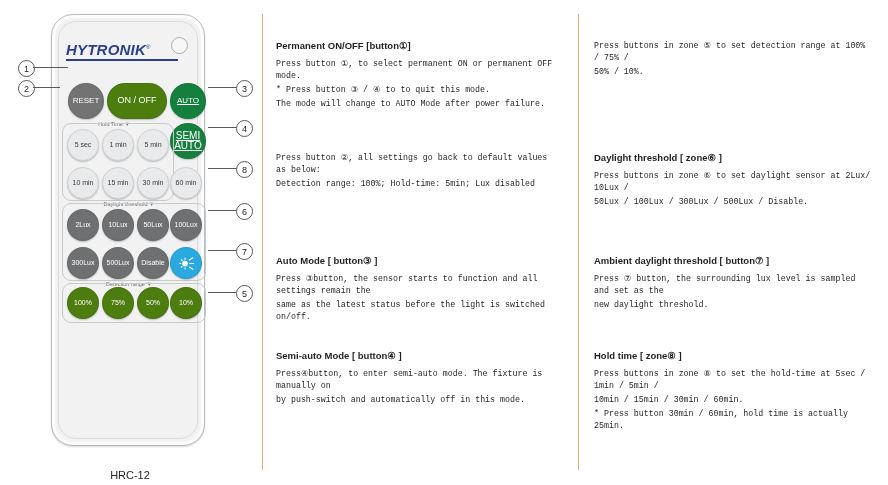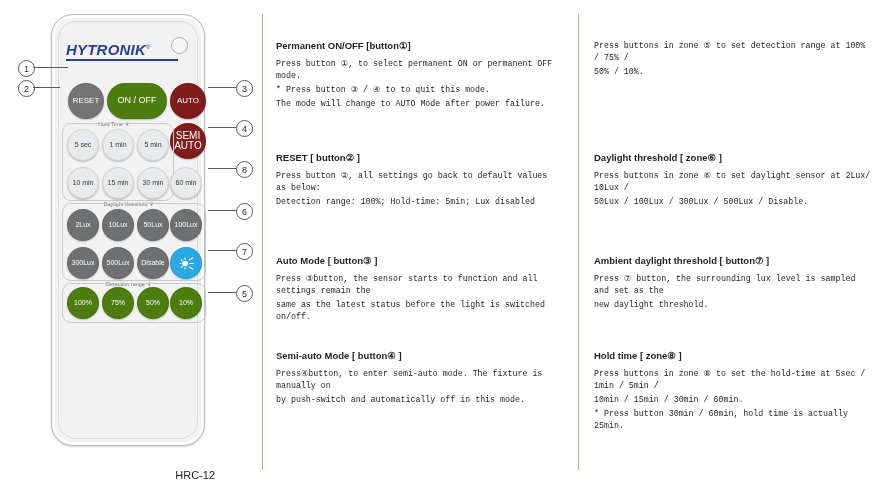--- a/index.html
+++ b/index.html
@@ -41,21 +41,21 @@
 
   .btn{
     position:absolute;border-radius:50%;
     display:flex;align-items:center;justify-content:center;
     font-size:7.5px;text-align:center;line-height:1.05;
     color:#fff;border:1px solid rgba(0,0,0,.08);
     box-shadow:0 1px 1.5px rgba(0,0,0,.22);
     user-select:none;
   }
   .btn.sm{width:30px;height:30px;font-size:7px;}
-  .btn.grey{background:#7f1d1d;color:#fff;}
+  .btn.grey{background:#15803d;color:#fff;text-decoration:underline;}
   .btn.grey2{background:#6e7072;}
   .btn.white{background:#e9eaeb;color:#3a3a3a;border:1px solid #cfd1d3;}
   .btn.orange{background:#4d7c0f;}
   .btn.green{background:#737373;}
   .btn.blue{background:#2aa9e0;}
 
   .btn-reset{left:16px;top:68px;width:34px;height:34px;font-size:8px;}
   .btn-onoff{left:55px;top:68px;width:58px;height:34px;border-radius:18px;font-size:9px;}
   .btn-auto{left:118px;top:68px;width:34px;height:34px;font-size:8px;}
   .btn-semi{left:118px;top:108px;width:34px;height:34px;font-size:10px;}
@@ -68,21 +68,21 @@
   .c1{left:15px;} .c2{left:50px;} .c3{left:85px;} .c4{left:118px;}
 
   .zonebox{
     position:absolute;border:1px solid #c7c9cb;border-radius:9px;background:transparent;
   }
   .zone-hold{left:10px;top:108px;width:110px;height:76px;}
   .zone-day{left:10px;top:188px;width:142px;height:76px;}
   .zone-det{left:10px;top:268px;width:142px;height:38px;}
 
   .model{
-    position:absolute;left:0;top:455px;width:170px;text-align:right;
+    position:absolute;left:0;top:455px;width:170px;text-align:center;
     font-size:11px;color:#231f20;
   }
 
   
   .cnum{
     position:absolute;width:15px;height:15px;border-radius:50%;
     border:1px solid #58595b;color:#231f20;background:#fff;
     font-size:9px;display:flex;align-items:center;justify-content:center;
   }
   .lead{position:absolute;background:#58595b;height:1px;}
@@ -197,21 +197,20 @@
   <div class="col colA">
 
     <div class="blk" style="left:0;top:0;width:280px;">
       <h4>Permanent ON/OFF [button①]</h4>
       <p>Press button ①, to select permanent ON or permanent OFF mode.</p>
       <p>* Press button ③ / ④ to to quit this mode.</p>
       <p>The mode will change to AUTO Mode after power failure.</p>
     </div>
 
     <div class="blk" style="left:0;top:112px;width:280px;">
-      <h4>RESET [ button② ]</h4>
       <p>Press button ②, all settings go back to default values as below:</p>
       <p>Detection range: 100%; Hold-time: 5min; Lux disabled</p>
     </div>
 
     <div class="blk" style="left:0;top:215px;width:285px;">
       <h4>Auto Mode [ button③ ]</h4>
       <p>Press ③button, the sensor starts to function and all settings remain the</p>
       <p>same as the latest status before the light is switched on/off.</p>
     </div>
 

